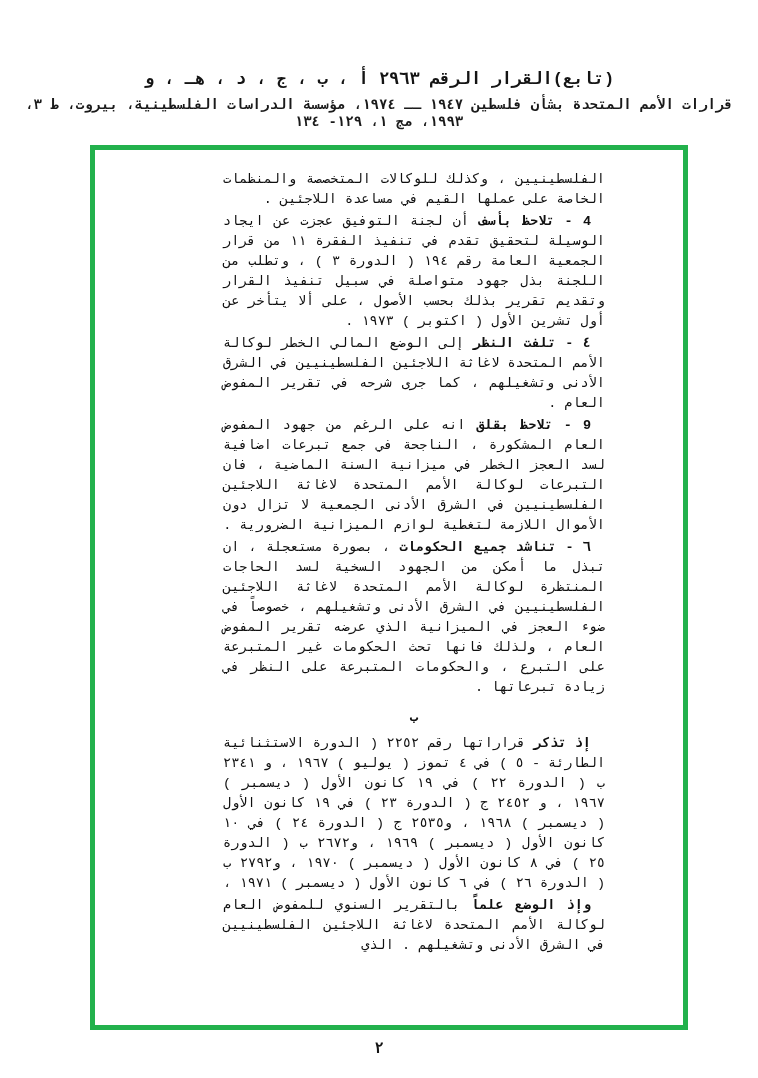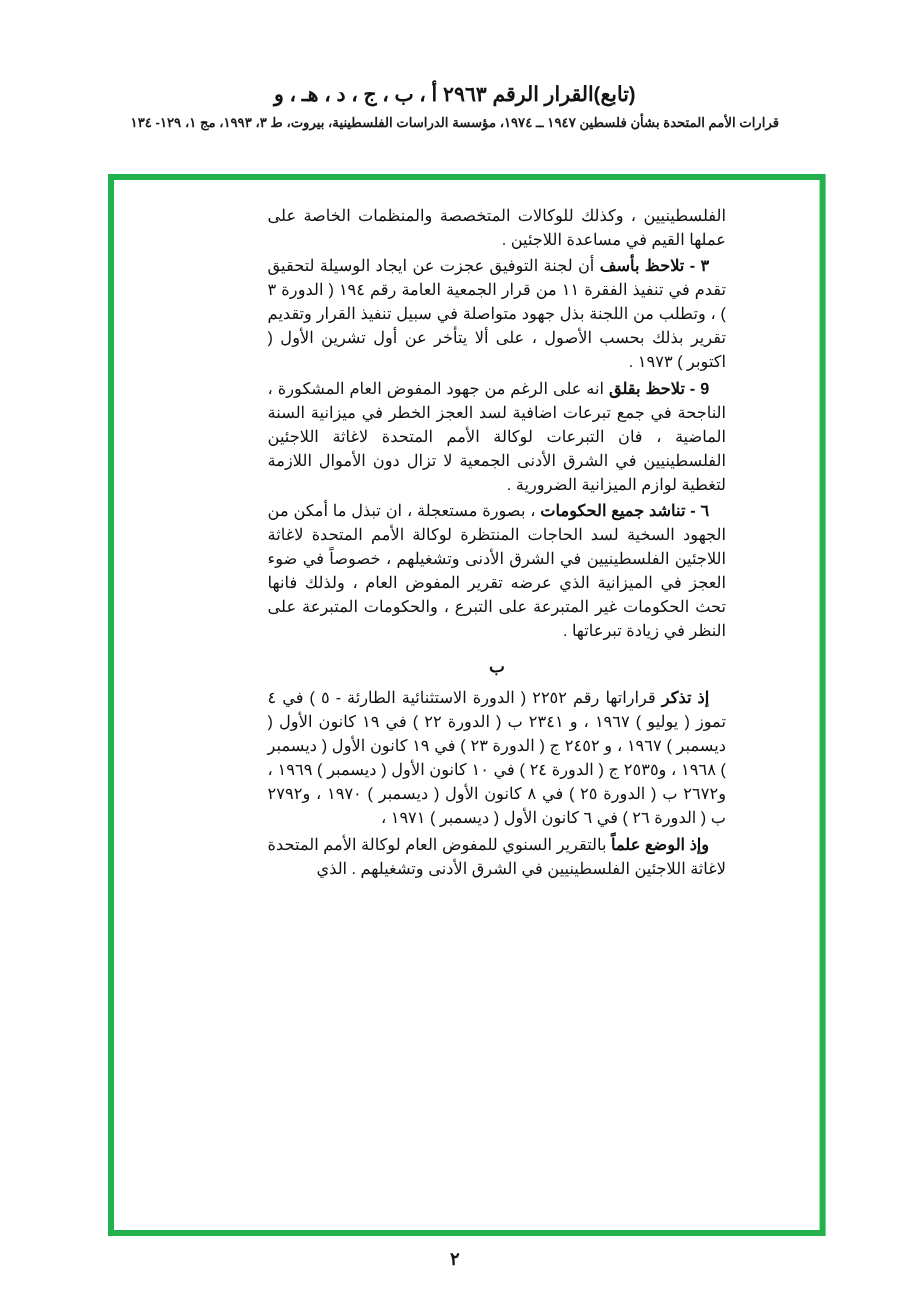--- a/index.html
+++ b/index.html
@@ -5,40 +5,40 @@
   html, body {
     margin: 0;
     padding: 0;
     background: #ffffff;
   }
   .page {
     position: relative;
     width: 758px;
     height: 1078px;
     background: #ffffff;
-    font-family: Liberation Sans, sans-serif;
+    font-family: Liberation Mono, monospace;
     color: #141414;
     overflow: hidden;
   }
   .header {
     position: absolute;
     top: 68px;
     left: 0;
     right: 0;
     text-align: center;
     direction: rtl;
   }
   .header .title {
     font-size: 17px;
     font-weight: bold;
     letter-spacing: 0.5px;
   }
   .header .source {
     margin-top: 7px;
-    font-size: 11px;
+    font-size: 14px;
     font-weight: bold;
     color: #1a1a1a;
   }
   .green-frame {
     position: absolute;
     left: 90px;
     top: 145px;
     width: 598px;
     height: 885px;
     border: 5px solid #22b14c;
@@ -93,22 +93,23 @@
   <div class="header">
     <div class="title">(تابع)القرار الرقم  ٢٩٦٣ أ ، ب ، ج ، د ، هـ ، و</div>
     <div class="source">قرارات الأمم المتحدة بشأن فلسطين ١٩٤٧ ــ ١٩٧٤، مؤسسة الدراسات الفلسطينية، بيروت، ط ٣، ١٩٩٣، مج ١، ١٢٩- ١٣٤</div>
   </div>
 
   <div class="green-frame">
     <div class="text-col">
 
       <p><span class="lead"></span><span>الفلسطينيين ، وكذلك للوكالات المتخصصة والمنظمات الخاصة على عملها القيم في مساعدة اللاجئين .</span></p>
 
-      <p class="indent"><span class="lead">٣ - تلاحظ بأسف</span><span> أن لجنة التوفيق عجزت عن ايجاد الوسيلة لتحقيق تقدم في تنفيذ الفقرة ١١ من قرار الجمعية العامة رقم ١٩٤ ( الدورة ٣ ) ، وتطلب من اللجنة بذل جهود متواصلة في سبيل تنفيذ القرار وتقديم تقرير بذلك بحسب الأصول ، على ألا يتأخر عن أول تشرين الأول ( اكتوبر ) ١٩٧٣ .</span></p>
+      <p class="indent"><span class="lead">4 - تلاحظ بأسف</span><span> أن لجنة التوفيق عجزت عن ايجاد الوسيلة لتحقيق تقدم في تنفيذ الفقرة ١١ من قرار الجمعية العامة رقم ١٩٤ ( الدورة ٣ ) ، وتطلب من اللجنة بذل جهود متواصلة في سبيل تنفيذ القرار وتقديم تقرير بذلك بحسب الأصول ، على ألا يتأخر عن أول تشرين الأول ( اكتوبر ) ١٩٧٣ .</span></p>
 
+      <p class="indent"><span class="lead">٤ - تلفت النظر</span><span> إلى الوضع المالي الخطر لوكالة الأمم المتحدة لاغاثة اللاجئين الفلسطينيين في الشرق الأدنى وتشغيلهم ، كما جرى شرحه في تقرير المفوض العام .</span></p>
 
       <p class="indent"><span class="lead">9 - تلاحظ بقلق</span><span> انه على الرغم من جهود المفوض العام المشكورة ، الناجحة في جمع تبرعات اضافية لسد العجز الخطر في ميزانية السنة الماضية ، فان التبرعات لوكالة الأمم المتحدة لاغاثة اللاجئين الفلسطينيين في الشرق الأدنى الجمعية لا تزال دون الأموال اللازمة لتغطية لوازم الميزانية الضرورية .</span></p>
 
       <p class="indent"><span class="lead">٦ - تناشد جميع الحكومات</span><span> ، بصورة مستعجلة ، ان تبذل ما أمكن من الجهود السخية لسد الحاجات المنتظرة لوكالة الأمم المتحدة لاغاثة اللاجئين الفلسطينيين في الشرق الأدنى وتشغيلهم ، خصوصاً في ضوء العجز في الميزانية الذي عرضه تقرير المفوض العام ، ولذلك فانها تحث الحكومات غير المتبرعة على التبرع ، والحكومات المتبرعة على النظر في زيادة تبرعاتها .</span></p>
 
       <div class="heading-b">ب</div>
 
 
       <p class="indent"><span class="lead">إذ تذكر</span><span> قراراتها رقم ٢٢٥٢ ( الدورة الاستثنائية الطارئة - ٥ ) في ٤ تموز ( يوليو ) ١٩٦٧ ، و ٢٣٤١ ب ( الدورة ٢٢ ) في ١٩ كانون الأول ( ديسمبر ) ١٩٦٧ ، و ٢٤٥٢ ج ( الدورة ٢٣ ) في ١٩ كانون الأول ( ديسمبر ) ١٩٦٨ ، و٢٥٣٥ ج ( الدورة ٢٤ ) في ١٠ كانون الأول ( ديسمبر ) ١٩٦٩ ، و٢٦٧٢ ب ( الدورة ٢٥ ) في ٨ كانون الأول ( ديسمبر ) ١٩٧٠ ، و٢٧٩٢ ب ( الدورة ٢٦ ) في ٦ كانون الأول ( ديسمبر ) ١٩٧١ ،</span></p>
 

